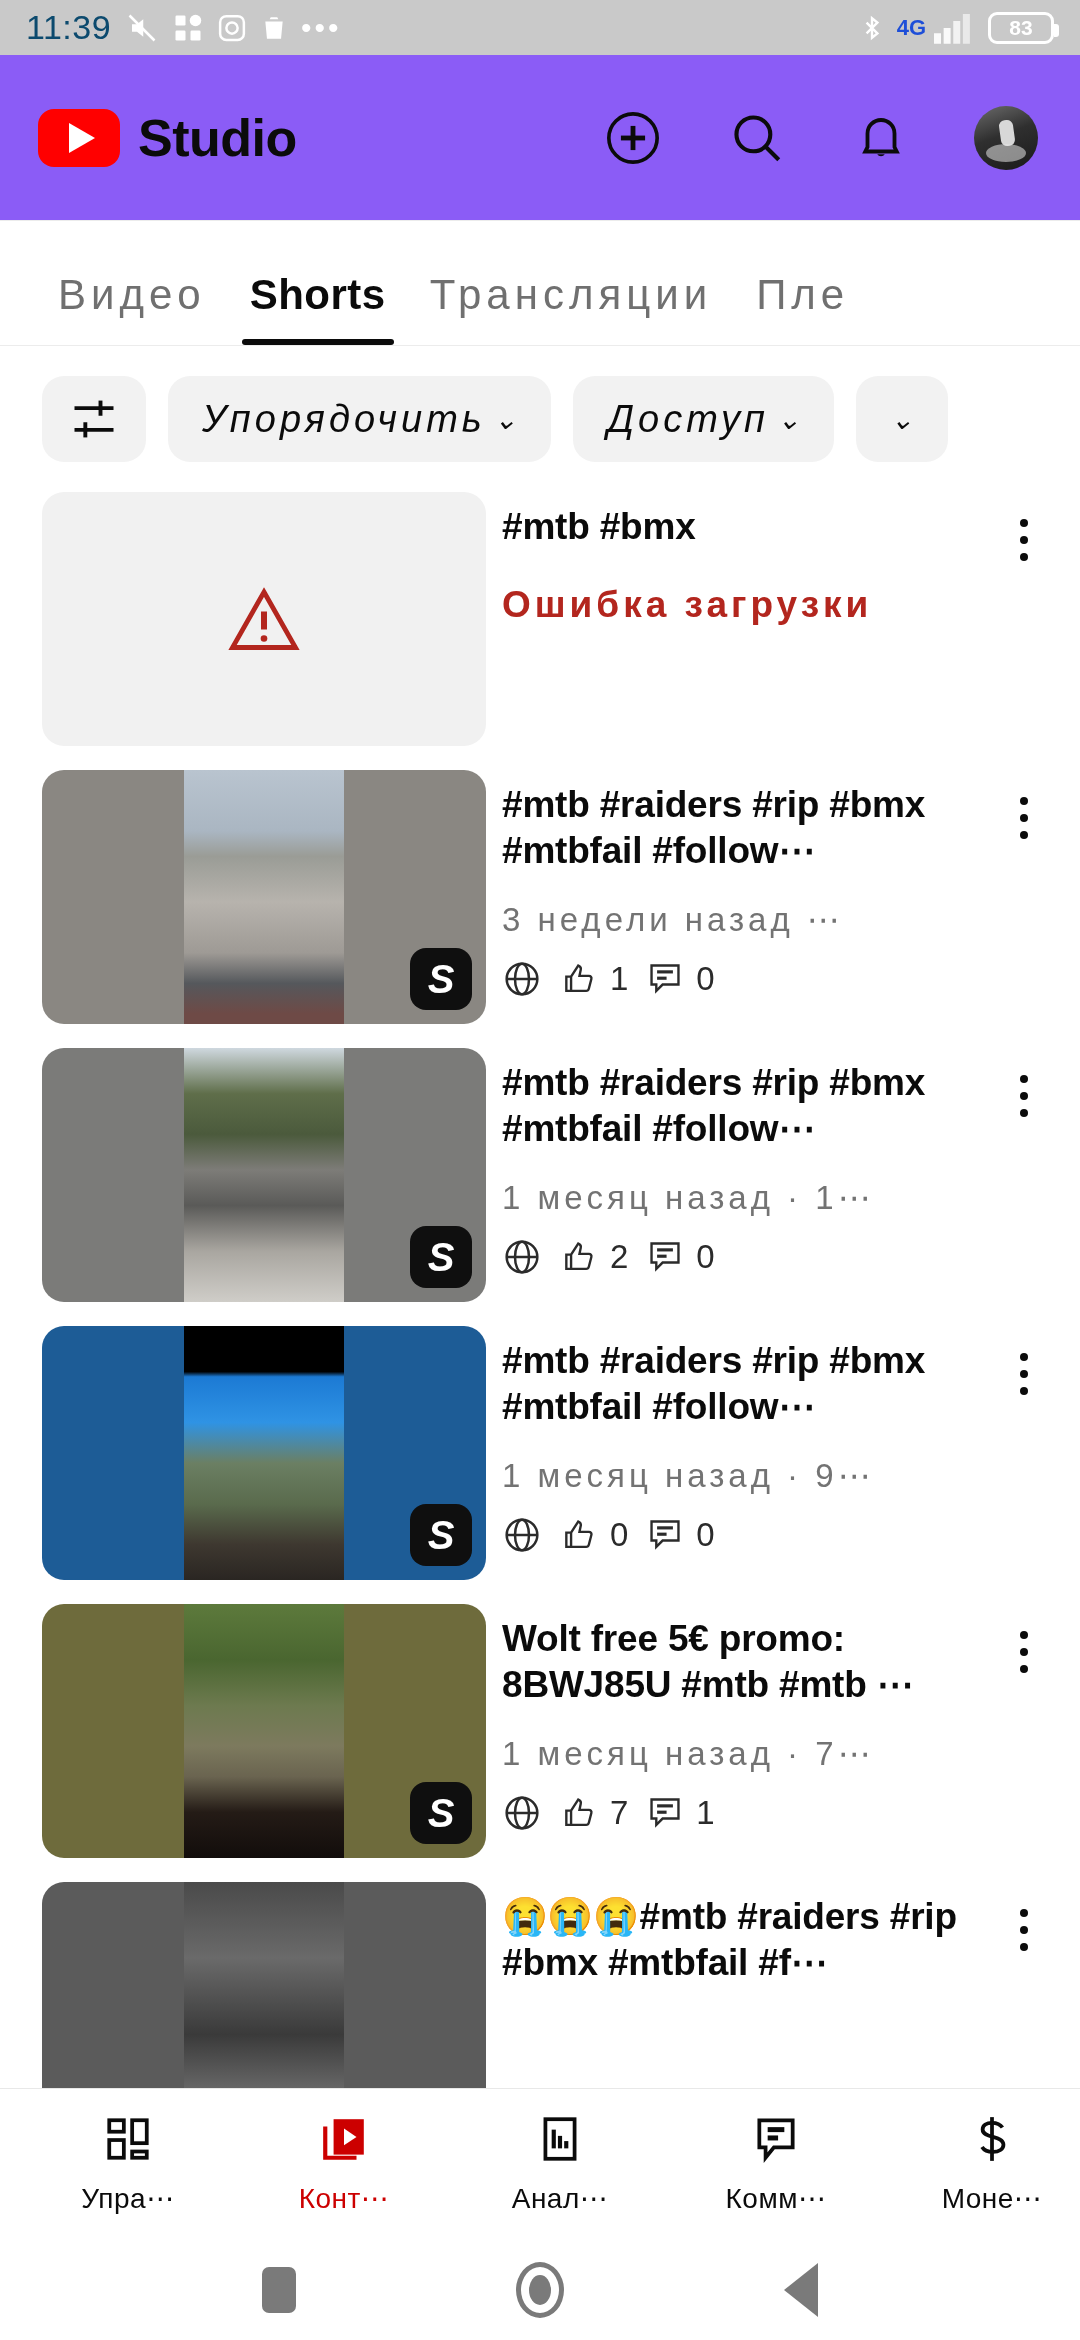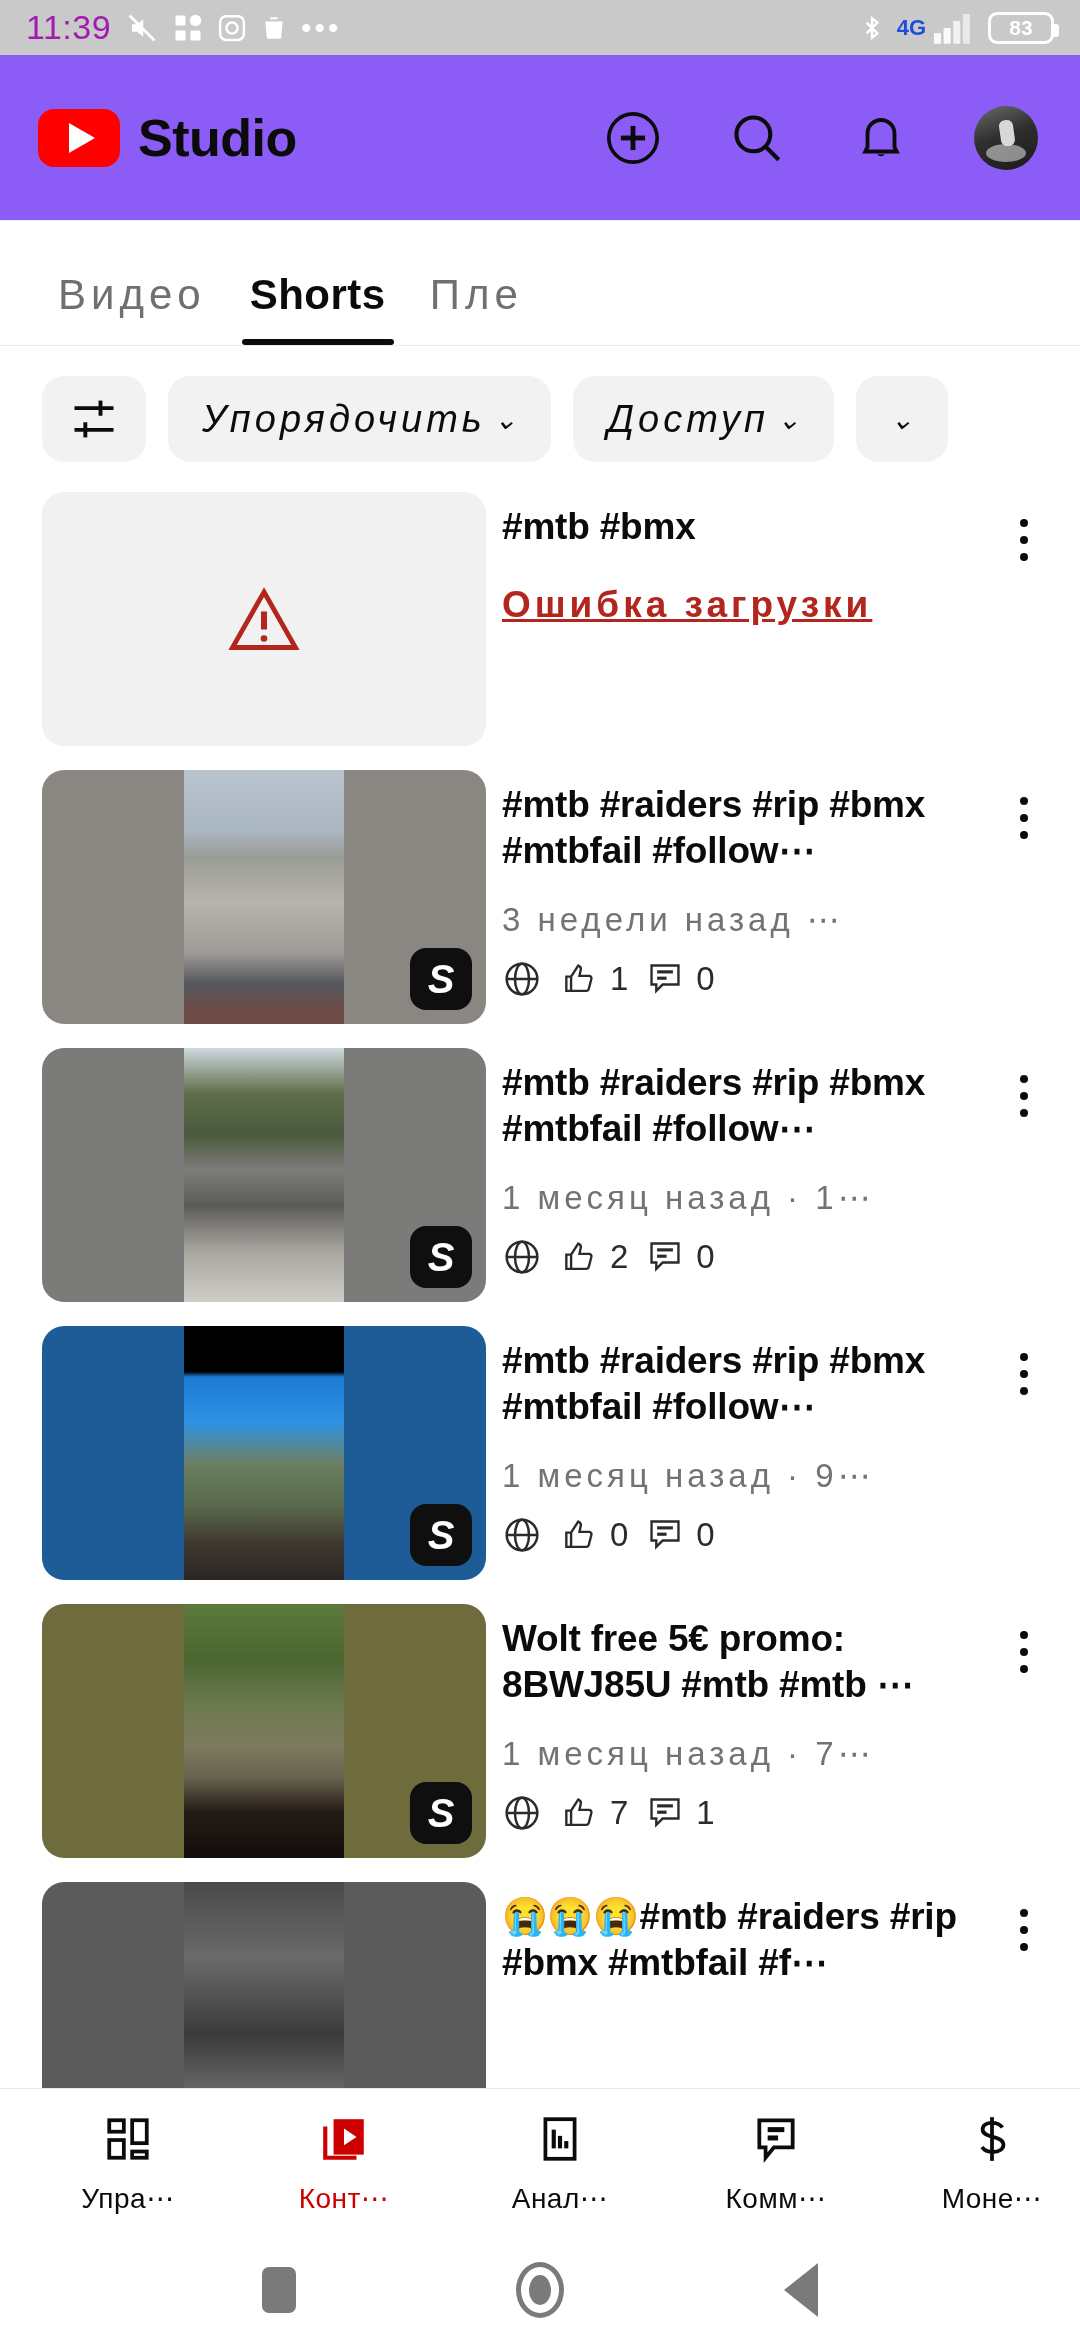--- a/index.html
+++ b/index.html
@@ -11,21 +11,21 @@
   }
 
   
   .statusbar{
     height:55px; background:#c9c9c9; color:#ffffff;
     display:flex; align-items:center; justify-content:space-between;
     padding:0 26px; position:relative;
   }
   .sb-left{ display:flex; align-items:center; gap:14px; }
   .sb-right{ display:flex; align-items:center; gap:12px; }
-  .sb-time{ font-size:34px; font-weight:400; letter-spacing:0.5px; color:#a21caf; }
+  .sb-time{ font-size:34px; font-weight:400; letter-spacing:0.5px; color:#0c4a6e; }
   .sb-ico{ display:inline-flex; align-items:center; justify-content:center; }
   .sb-dots{ font-size:30px; letter-spacing:3px; line-height:0.6; color:#fff; }
   .sb-4g{ font-size:22px; font-weight:700; color:#1d4ed8; margin-right:-4px; }
   .batt{
     width:66px; height:32px; border:3px solid #fff; border-radius:9px;
     display:flex; align-items:center; justify-content:center;
     font-size:21px; font-weight:700; color:#fff; position:relative;
   }
   .batt::after{
     content:""; position:absolute; right:-8px; top:9px;
@@ -116,21 +116,21 @@
     width:100%; height:100%; background:#f1f1f1;
     display:flex; align-items:center; justify-content:center;
   }
   .meta{ flex:1; padding:12px 0 0 16px; min-width:0; padding-right:96px; position:relative; }
   .title{
     font-size:37px; line-height:1.24; font-weight:700; color:#0b0b0b;
     letter-spacing:-0.2px; word-break:break-word;
   }
   .error-text{
     font-size:37px; font-weight:700; color:#b3261e;
-    letter-spacing:4px; margin-top:34px;text-decoration:underline;
+    letter-spacing:4px; margin-top:34px;
   }
   .subtitle{
     font-size:33px; color:#737373; letter-spacing:4px; margin-top:26px;
     white-space:nowrap; overflow:hidden;
   }
   .stats{ display:flex; align-items:center; gap:18px; margin-top:20px; }
   .stat{ display:flex; align-items:center; gap:12px; font-size:33px; color:#2b2b2b; }
   .kebab{
     position:absolute; right:26px; top:10px; width:60px; height:76px;
     display:flex; flex-direction:column; align-items:center; justify-content:center; gap:9px;
@@ -247,20 +247,21 @@
           <path d="M10.3 19.2a2 2 0 0 0 3.4 0" fill="#0b0b0b" stroke="none"></path>
       </svg>
     </span>
     <span class="avatar"></span>
   </div>
 </div>
 
 <div class="tabs">
   <div class="tab">Видео</div>
   <div class="tab active">Shorts</div>
+  <div class="tab">Трансляции</div>
   <div class="tab">Пле</div>
 </div>
 
 <div class="filters">
   <div class="chip square">
     <svg width="52" height="52" viewBox="0 0 24 24" fill="none" stroke="#0b0b0b" stroke-width="1.8">
       <line x1="3" y1="7" x2="21" y2="7"></line>
         <line x1="3" y1="17" x2="21" y2="17"></line>
       <line x1="15" y1="3.5" x2="15" y2="10.5"></line>
         <line x1="8" y1="13.5" x2="8" y2="20.5"></line>

